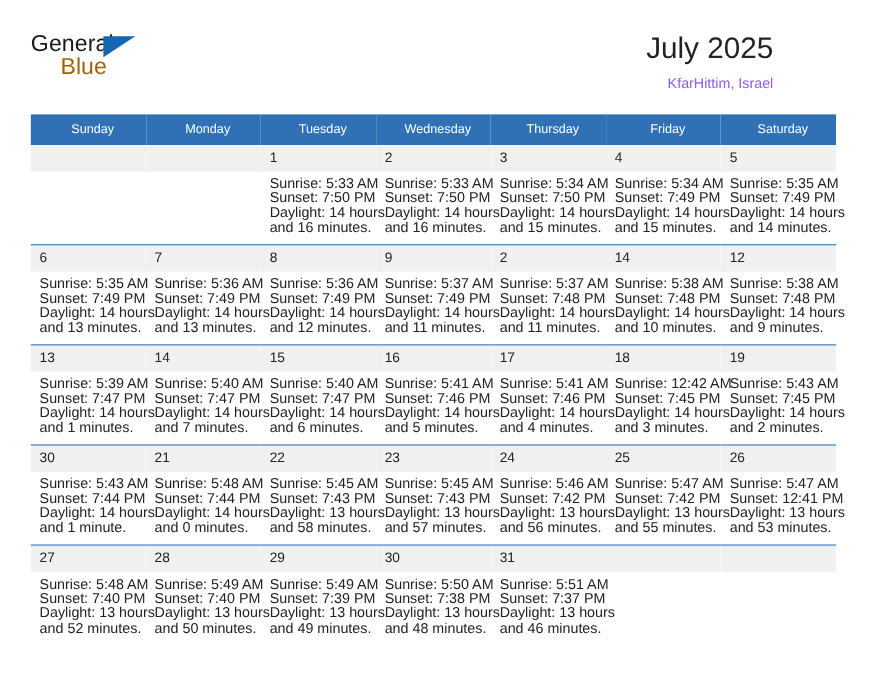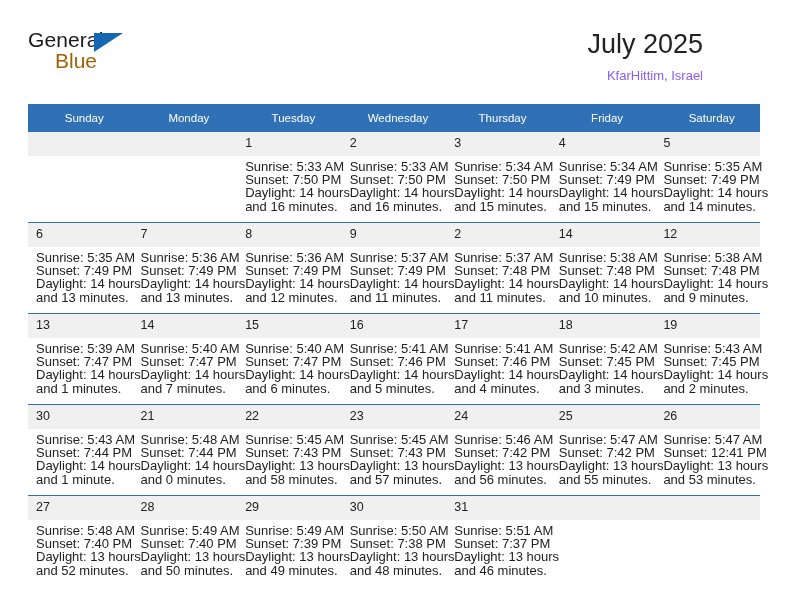--- a/index.html
+++ b/index.html
@@ -380,21 +380,21 @@
                 <div>Sunset: 7:46 PM</div>
                 <div>Daylight: 14 hours</div>
                 <div>and 4 minutes.</div>
               </div>
             </div>
           </td>
           <td>
             <div class="daycell">
               <div class="daynum">18</div>
               <div class="dayinfo">
-                <div>Sunrise: 5:42 AM</div>
+                <div>Sunrise: 12:42 AM</div>
                 <div>Sunset: 7:45 PM</div>
                 <div>Daylight: 14 hours</div>
                 <div>and 3 minutes.</div>
               </div>
             </div>
           </td>
           <td>
             <div class="daycell">
               <div class="daynum">19</div>
               <div class="dayinfo">

